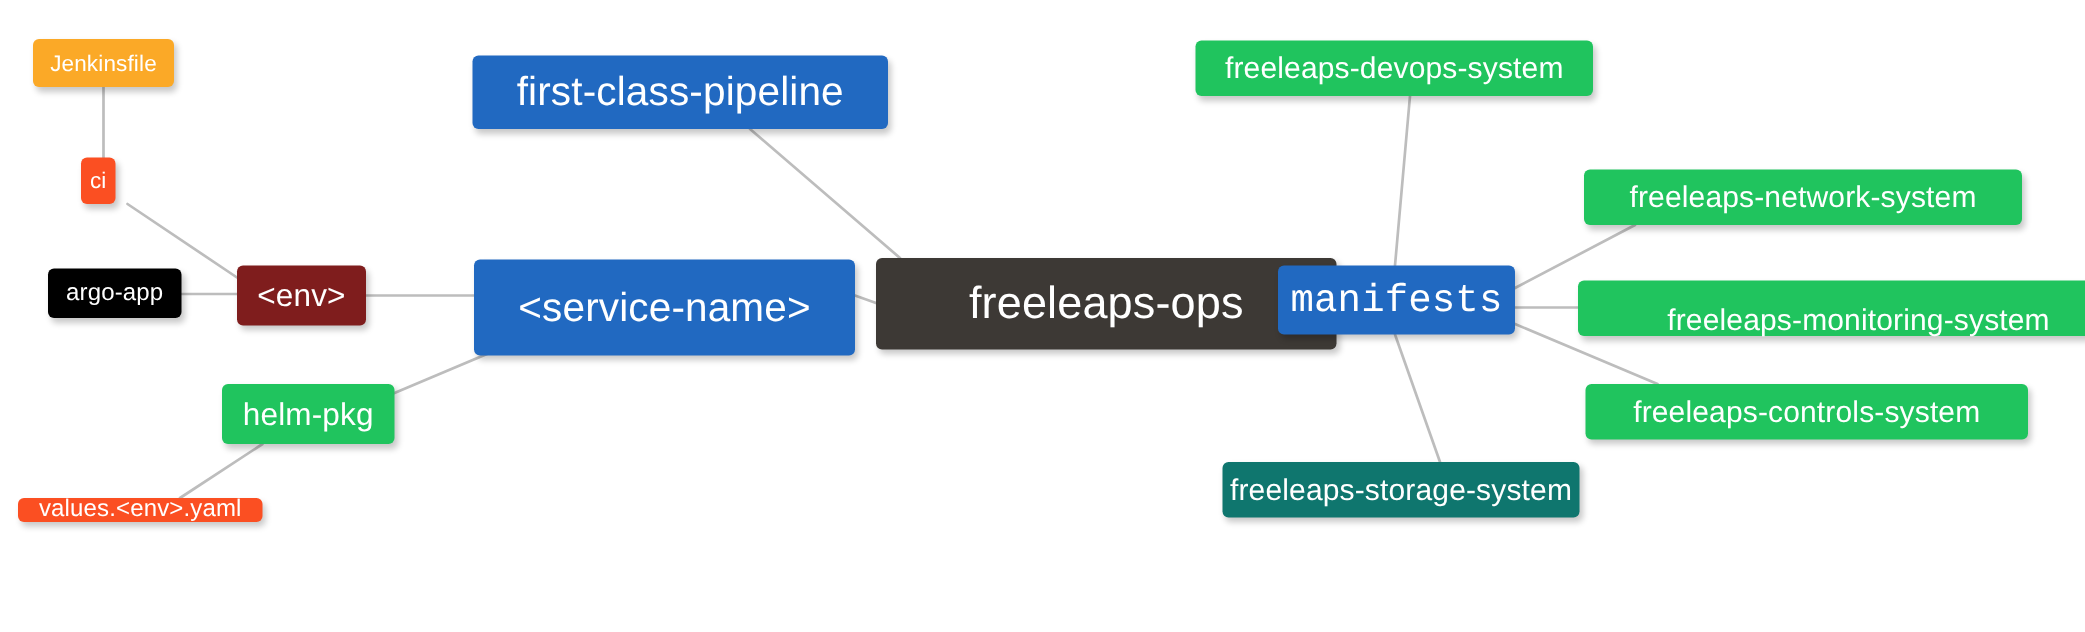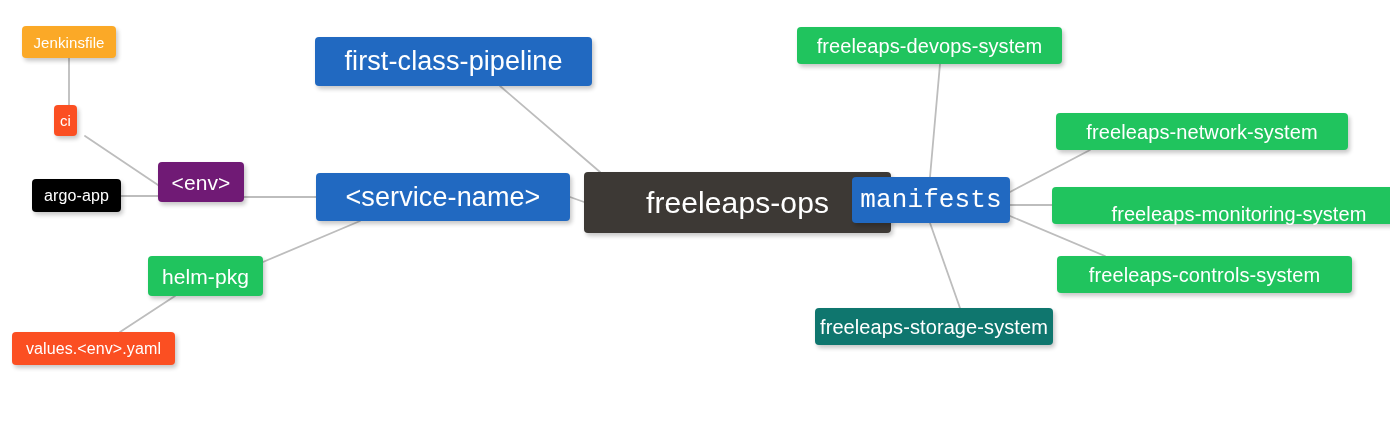--- a/index.html
+++ b/index.html
@@ -60,45 +60,45 @@
       <line x1="930" y1="177" x2="940" y2="64" stroke="#bdbdbd" stroke-width="1.8" stroke-linecap="round"></line>
       <line x1="1010" y1="192" x2="1090" y2="150" stroke="#bdbdbd" stroke-width="1.8" stroke-linecap="round"></line>
       <line x1="1010" y1="205" x2="1052" y2="205" stroke="#bdbdbd" stroke-width="1.8" stroke-linecap="round"></line>
       <line x1="1010" y1="216" x2="1105" y2="256" stroke="#bdbdbd" stroke-width="1.8" stroke-linecap="round"></line>
       <line x1="930" y1="223" x2="960" y2="308" stroke="#bdbdbd" stroke-width="1.8" stroke-linecap="round"></line>
     </svg>
   <div id="node-layer">
       <div class="node" style="left: 584px; top: 172px; width: 307px; height: 61px; background: rgb(61, 57, 53); font-size: 30px;">
         <span class="node-label">freeleaps-ops</span>
       </div>
-      <div class="node" style="left: 316px; top: 173px; width: 254px; height: 48px; background: rgb(33, 105, 193); font-size: 27px; text-align: center;">
+      <div class="node" style="left: 316px; top: 173px; width: 254px; height: 64px; background: rgb(33, 105, 193); font-size: 27px; text-align: center;">
         <span class="node-label">&lt;service-name&gt;</span>
       </div>
       <div class="node" style="left: 852px; top: 177px; width: 158px; height: 46px; background: rgb(33, 105, 193); font-size: 26px; font-family: Liberation Mono, monospace;">
         <span class="node-label">manifests</span>
       </div>
       <div class="node" style="left: 315px; top: 37px; width: 277px; height: 49px; background: rgb(33, 105, 193); font-size: 27px; justify-content: center;">
         <span class="node-label">first-class-pipeline</span>
       </div>
-      <div class="node" style="left: 158px; top: 162px; width: 86px; height: 40px; background: #701a75; font-size: 21px; text-align: center;">
+      <div class="node" style="left: 158px; top: 177px; width: 86px; height: 40px; background: #7f1d1d; font-size: 21px; text-align: center;">
         <span class="node-label">&lt;env&gt;</span>
       </div>
       <div class="node" style="left: 148px; top: 256px; width: 115px; height: 40px; background: rgb(32, 196, 94); font-size: 21px;">
         <span class="node-label">helm-pkg</span>
       </div>
       <div class="node" style="left: 54px; top: 105px; width: 23px; height: 31px; background: rgb(251, 79, 34); font-size: 15px;">
         <span class="node-label">ci</span>
       </div>
       <div class="node" style="left: 32px; top: 179px; width: 89px; height: 33px; background: #000000; font-size: 16px;">
         <span class="node-label">argo-app</span>
       </div>
       <div class="node" style="left: 22px; top: 26px; width: 94px; height: 32px; background: rgb(251, 169, 39); font-size: 15px;">
         <span class="node-label">Jenkinsfile</span>
       </div>
-      <div class="node" style="left: 12px; top: 332px; width: 163px; height: 33px; background: rgb(251, 79, 34); font-size: 16px;">
+      <div class="node" style="left: 12px; top: 332px; width: 163px; height: 16px; background: rgb(251, 79, 34); font-size: 16px;">
         <span class="node-label">values.&lt;env&gt;.yaml</span>
       </div>
       <div class="node" style="left: 797px; top: 27px; width: 265px; height: 37px; background: rgb(32, 196, 94); font-size: 20px;">
         <span class="node-label">freeleaps-devops-system</span>
       </div>
       <div class="node" style="left: 1056px; top: 113px; width: 292px; height: 37px; background: rgb(32, 196, 94); font-size: 20px;">
         <span class="node-label">freeleaps-network-system</span>
       </div>
       <div class="node" style="left: 1052px; top: 187px; width: 374px; height: 37px; background: rgb(32, 196, 94); font-size: 20px; align-items: flex-end;">
         <span class="node-label">freeleaps-monitoring-system</span>

